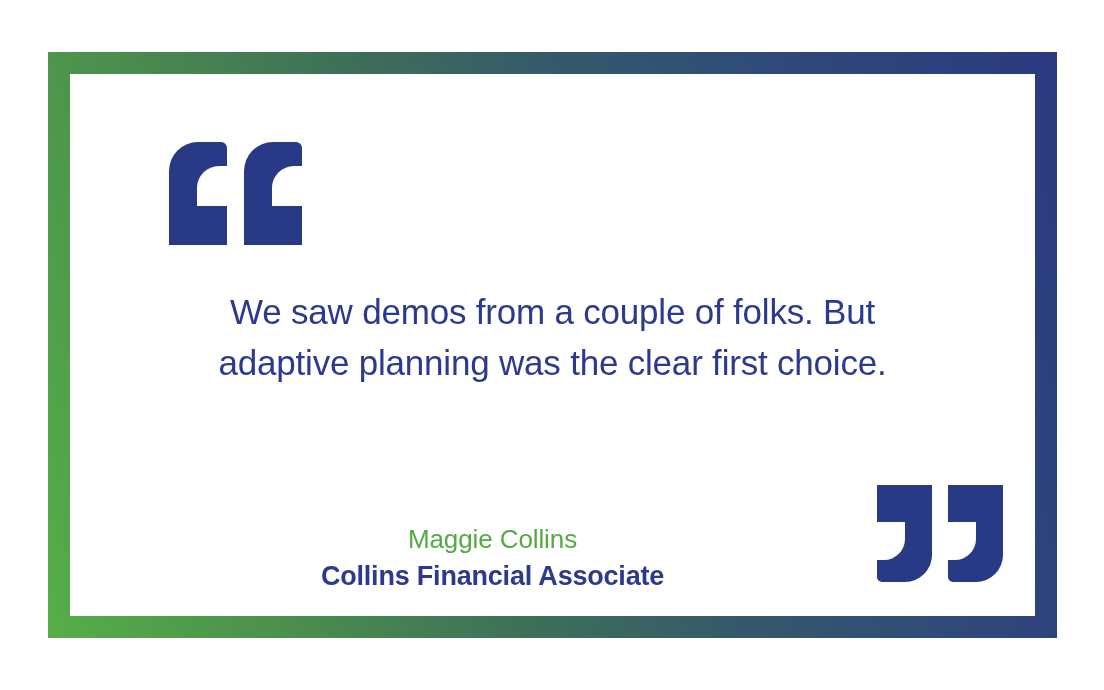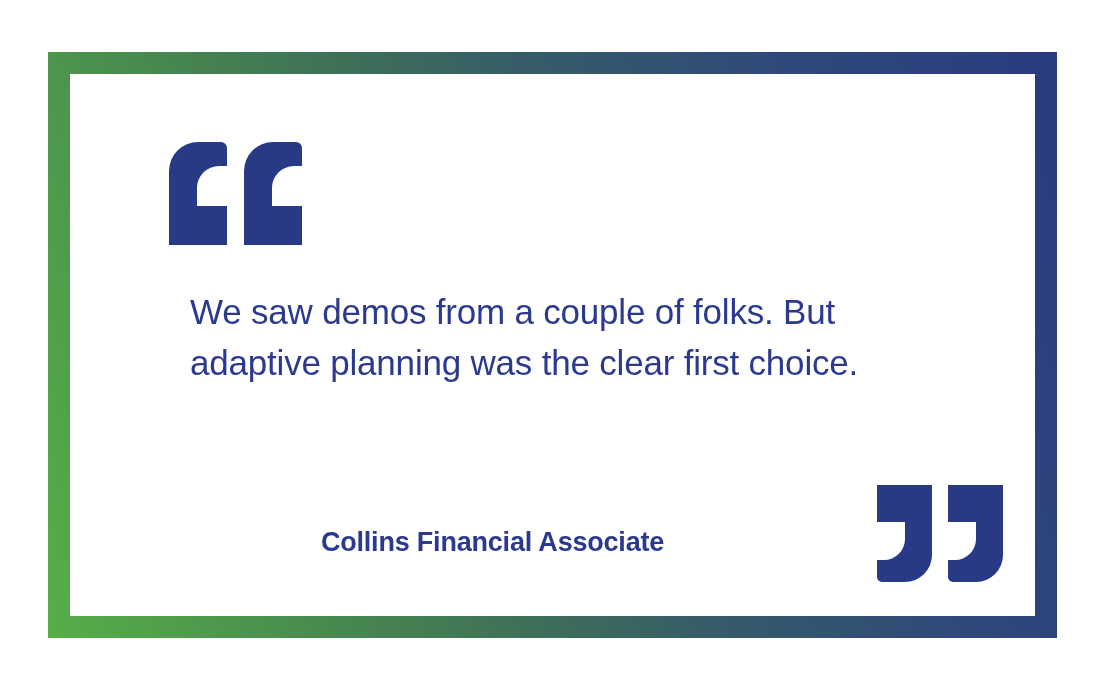--- a/index.html
+++ b/index.html
@@ -105,20 +105,21 @@
     top: 22px;
     border-top-left-radius: 21px;
   }
 
   
   .quote-text {
     position: absolute;
     left: 120px;
     top: 212px;
     width: 725px;
+    text-align: center;
     color: #2b3a8f;
     font-size: 35px;
     line-height: 51px;
     font-weight: 500;
     letter-spacing: -0.2px;
   }
 
   .attribution {
     position: absolute;
     left: 120px;
@@ -152,20 +153,21 @@
   <div class="card-inner">
 
     <div class="quote-mark quote-open">
       <div class="glyph"></div>
       <div class="glyph"></div>
     </div>
 
     <div class="quote-text">We saw demos from a couple of folks. But adaptive planning was the clear first choice.</div>
 
     <div class="attribution">
+      <div class="author-name">Maggie Collins</div>
       <div class="author-role">Collins Financial Associate</div>
     </div>
 
     <div class="quote-mark quote-close">
       <div class="glyph"></div>
       <div class="glyph"></div>
     </div>
 
   </div>
 </div>

